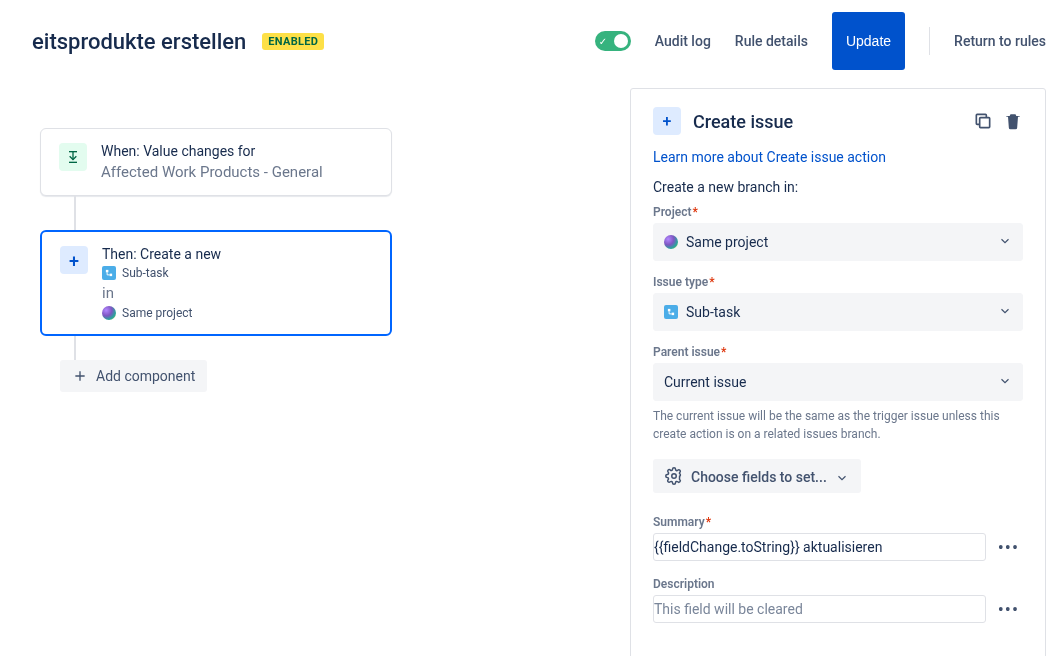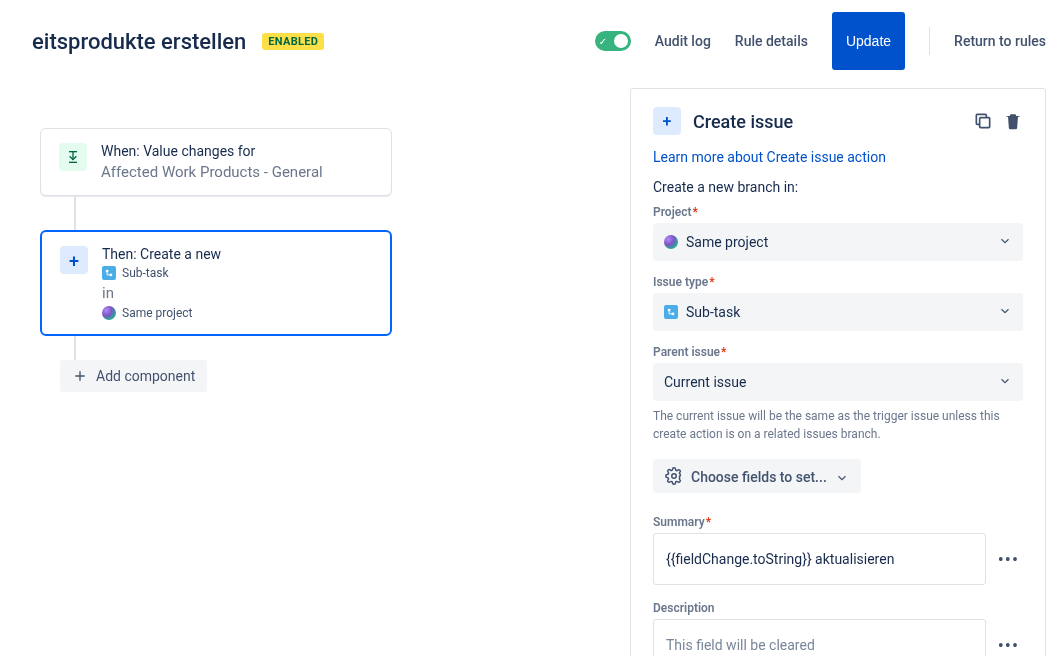--- a/index.html
+++ b/index.html
@@ -54,21 +54,21 @@
   .section-heading { font-size:14px; color:#172b4d; margin-bottom:10px; }
   .field-label { font-size:12px; color:#6b778c; font-weight:600; margin-bottom:4px; display:block; }
   .req { color:#de350b; margin-left:1px; }
   .select { background:#f4f5f7; border:1px solid #f4f5f7; border-radius:3px; height:38px; display:flex; align-items:center; justify-content:space-between; padding:0 10px; font-size:14px; color:#172b4d; cursor:pointer; margin-bottom:14px; }
   .select-left { display:flex; align-items:center; gap:8px; }
   .chev { color:#42526e; }
   .helper { font-size:12px; color:#6b778c; line-height:1.5; margin-top:-8px; margin-bottom:16px; }
   .choose-fields { display:inline-flex; align-items:flex-end; gap:8px; background:#f4f5f7; padding:8px 12px; border-radius:3px; font-size:14px; color:#42526e; font-weight:500; cursor:pointer; margin-bottom:22px; }
   .choose-fields svg.gear { width:18px; height:18px; }
   .field-row { display:flex; align-items:center; gap:8px; margin-bottom:16px; }
-  .text-input { flex:1; height:52px; border:1px solid #dfe1e6; border-radius:3px; padding:0 12px; font-size:14px; color:#172b4d; background:#fff; font-family:inherit; }
+  .text-input { flex:1; height:28px; border:1px solid #dfe1e6; border-radius:3px; padding:0 0; font-size:14px; color:#172b4d; background:#fff; font-family:inherit; }
   .text-input::placeholder { color:#7a869a; }
   .dots { color:#42526e; cursor:pointer; padding:0 4px; font-size:18px; letter-spacing:1px; }
 </style>
 </head>
 <body>
 
 <div class="header">
   <div class="header-left">
     <h1 class="page-title">eitsprodukte erstellen</h1>
     <span class="enabled-badge">ENABLED</span>

